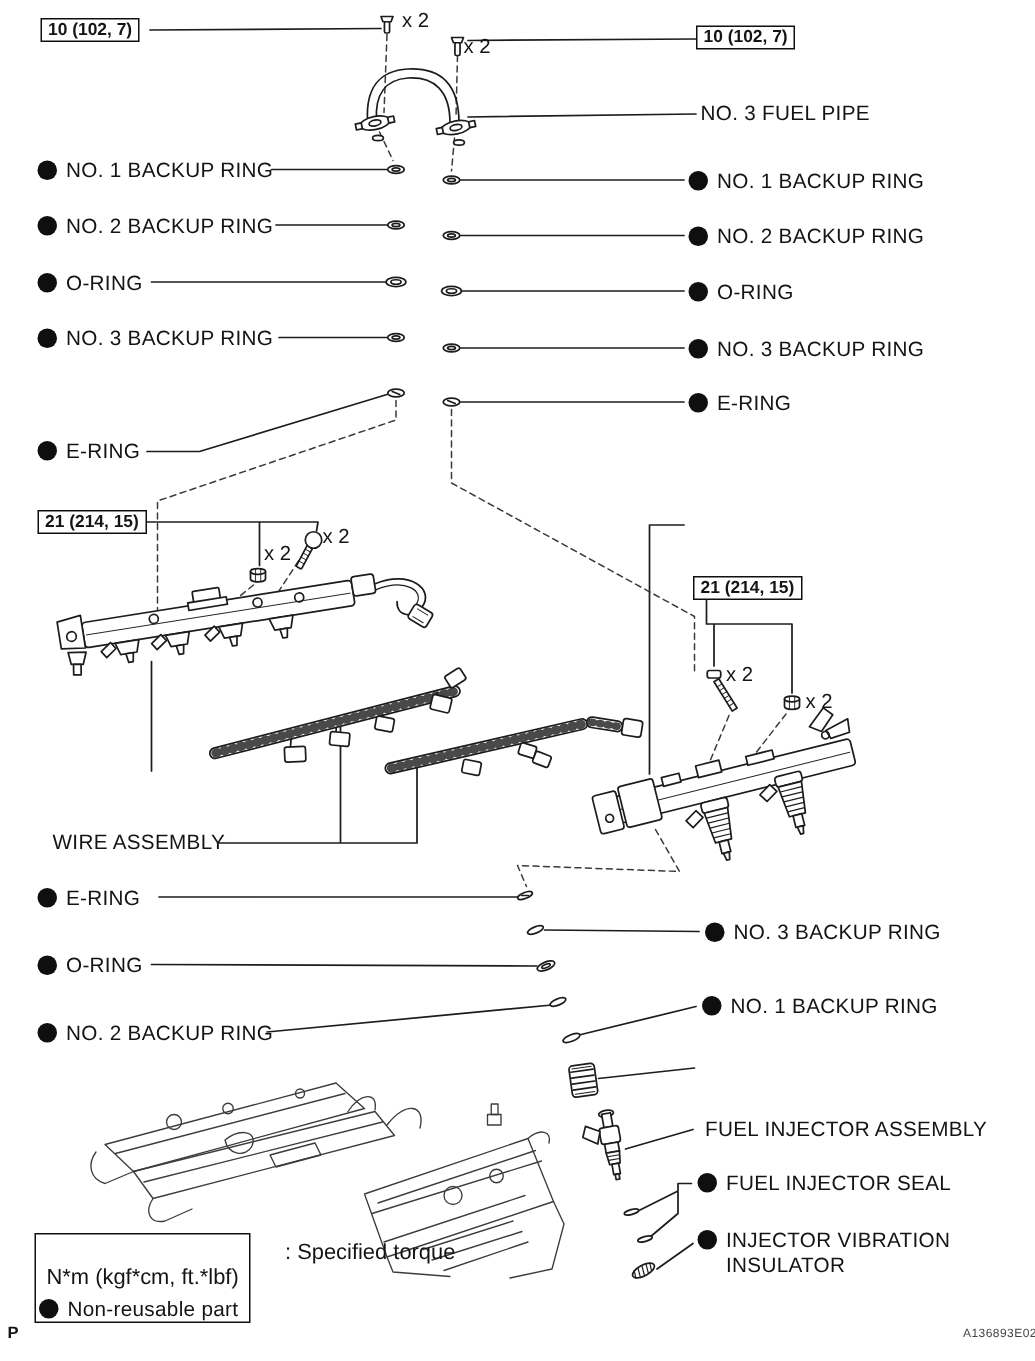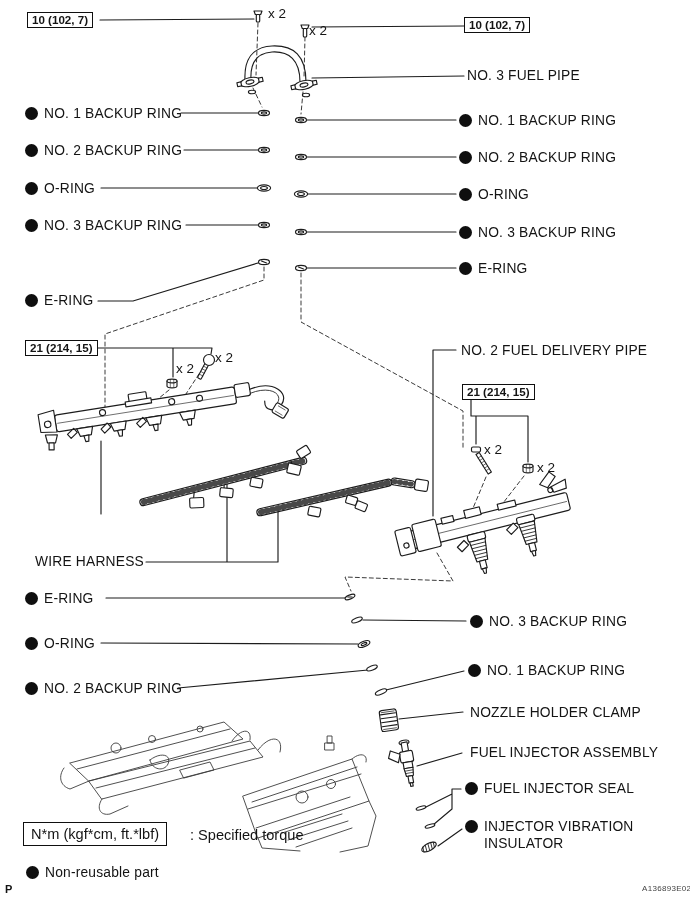--- a/index.html
+++ b/index.html
@@ -18,21 +18,21 @@
   .dot{width:13px;height:13px;border-radius:50%;background:#0f0f0f;flex:0 0 auto;}
   .callout.wrap .dot{margin-top:2px;}
   .tqbox{
     position:absolute;border:1.7px solid #0f0f0f;background:#fff;
     font-size:11.6px;font-weight:bold;padding:0 4px;line-height:14px;
     white-space:nowrap;
   }
   .qty{position:absolute;font-size:13.5px;white-space:nowrap;}
   .legendbox{
     position:absolute;border:1.7px solid #0f0f0f;background:#fff;
-    font-size:14.6px;padding:2px 7px;white-space:nowrap;line-height:18px;
+    font-size:14.6px;padding:20px 7px;white-space:nowrap;line-height:18px;
   }
   .legendtext{position:absolute;font-size:14.6px;white-space:nowrap;margin-left:36px;}
   .pagemark{position:absolute;font-size:11px;font-weight:bold;}
   .doccode{position:absolute;font-size:8px;color:#444;letter-spacing:.3px;margin-left:20px;}
 </style>
 </head>
 <body>
 
 <div class="stage">
 
@@ -395,21 +395,21 @@
   </div>
   <div class="callout" style="left:25px;top:217px;">
     <span class="dot"></span>
     <span>NO. 3 BACKUP RING</span>
   </div>
   <div class="callout" style="left:25px;top:292px;">
     <span class="dot"></span>
     <span>E-RING</span>
   </div>
   <div class="callout" style="left:35px;top:553px;">
-    <span>WIRE HARNESS</span>
+    <span>WIRE ASSEMBLY</span>
   </div>
   <div class="callout" style="left:25px;top:590px;">
     <span class="dot"></span>
     <span>E-RING</span>
   </div>
   <div class="callout" style="left:25px;top:635px;">
     <span class="dot"></span>
     <span>O-RING</span>
   </div>
   <div class="callout" style="left:25px;top:680px;">
@@ -433,33 +433,27 @@
     <span>O-RING</span>
   </div>
   <div class="callout" style="left:459px;top:224px;">
     <span class="dot"></span>
     <span>NO. 3 BACKUP RING</span>
   </div>
   <div class="callout" style="left:459px;top:260px;">
     <span class="dot"></span>
     <span>E-RING</span>
   </div>
-  <div class="callout" style="left:461px;top:342px;">
-    <span>NO. 2 FUEL DELIVERY PIPE</span>
-  </div>
   <div class="callout" style="left:470px;top:613px;">
     <span class="dot"></span>
     <span>NO. 3 BACKUP RING</span>
   </div>
   <div class="callout" style="left:468px;top:662px;">
     <span class="dot"></span>
     <span>NO. 1 BACKUP RING</span>
-  </div>
-  <div class="callout" style="left:470px;top:704px;">
-    <span>NOZZLE HOLDER CLAMP</span>
   </div>
   <div class="callout" style="left:470px;top:744px;">
     <span>FUEL INJECTOR ASSEMBLY</span>
   </div>
   <div class="callout" style="left:465px;top:780px;">
     <span class="dot"></span>
     <span>FUEL INJECTOR SEAL</span>
   </div>
   <div class="callout wrap" style="left:465px;top:818px;width:185px;">
     <span class="dot"></span>

